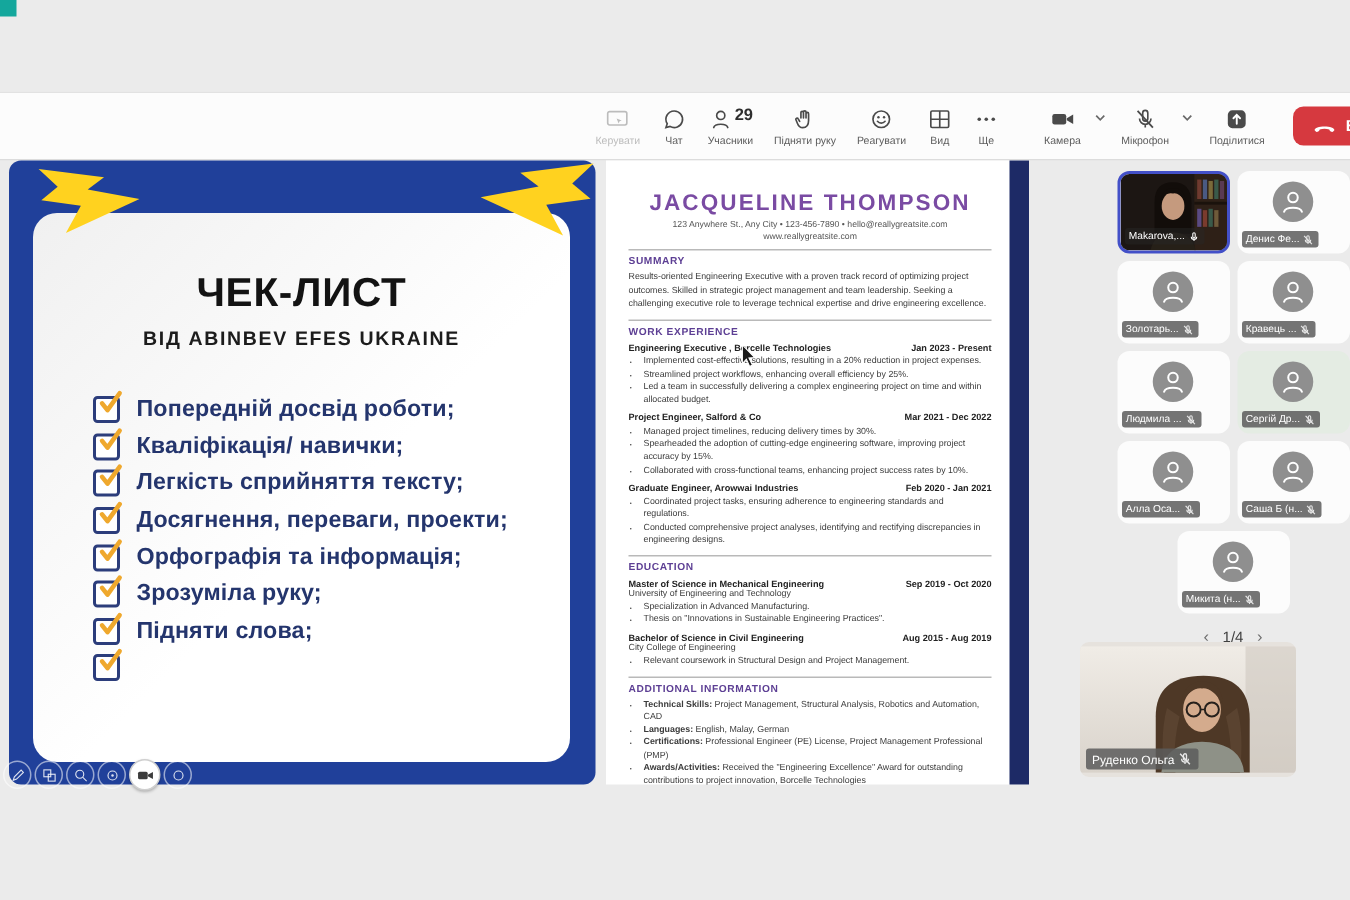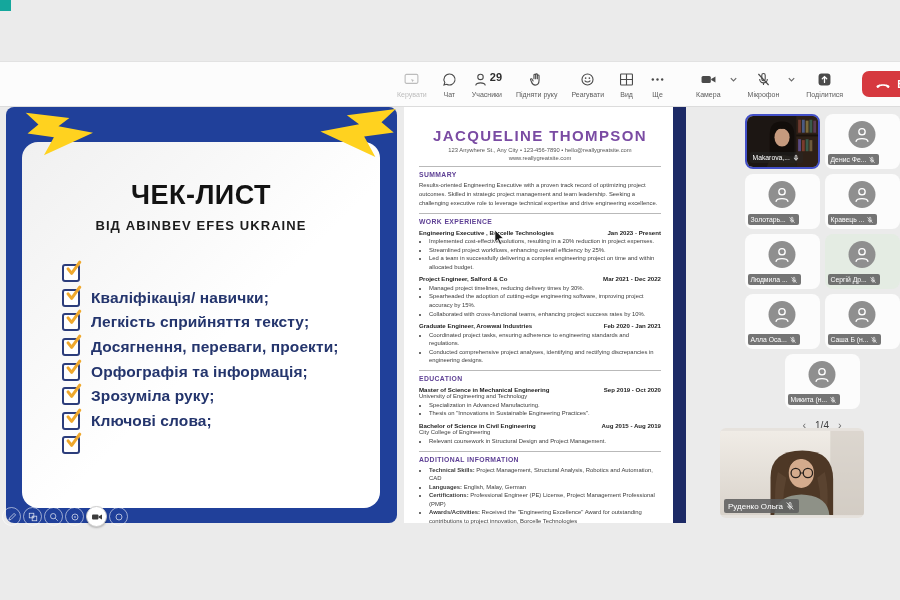--- a/index.html
+++ b/index.html
@@ -259,20 +259,21 @@
     <div class="slide-card">
       <div class="slide-title">ЧЕК-ЛИСТ</div>
       <div class="slide-subtitle">ВІД ABINBEV EFES UKRAINE</div>
       <div class="chk-list">
           <div class="chk-row">
     <span class="chk-box">
               <svg viewBox="0 0 20 20">
                 <path d="M4.5 11l4 5L17.5 3.5" fill="none" stroke="#efa82d" stroke-width="3.4" stroke-linecap="round" stroke-linejoin="round"></path>
               </svg>
             </span>
+    <span class="chk-text">Попередній досвід роботи;</span>
   </div>
           <div class="chk-row">
     <span class="chk-box">
               <svg viewBox="0 0 20 20">
                 <path d="M4.5 11l4 5L17.5 3.5" fill="none" stroke="#efa82d" stroke-width="3.4" stroke-linecap="round" stroke-linejoin="round"></path>
               </svg>
             </span>
     <span class="chk-text">Кваліфікація/ навички;</span>
   </div>
           <div class="chk-row">
@@ -306,21 +307,21 @@
               </svg>
             </span>
     <span class="chk-text">Зрозуміла руку;</span>
   </div>
           <div class="chk-row">
     <span class="chk-box">
               <svg viewBox="0 0 20 20">
                 <path d="M4.5 11l4 5L17.5 3.5" fill="none" stroke="#efa82d" stroke-width="3.4" stroke-linecap="round" stroke-linejoin="round"></path>
               </svg>
             </span>
-    <span class="chk-text">Ключові слова;</span>
+    <span class="chk-text">Підняти слова;</span>
   </div>
           <div class="chk-row">
     <span class="chk-box">
               <svg viewBox="0 0 20 20">
                 <path d="M4.5 11l4 5L17.5 3.5" fill="none" stroke="#efa82d" stroke-width="3.4" stroke-linecap="round" stroke-linejoin="round"></path>
               </svg>
             </span>
   </div>
         </div>
     </div>

